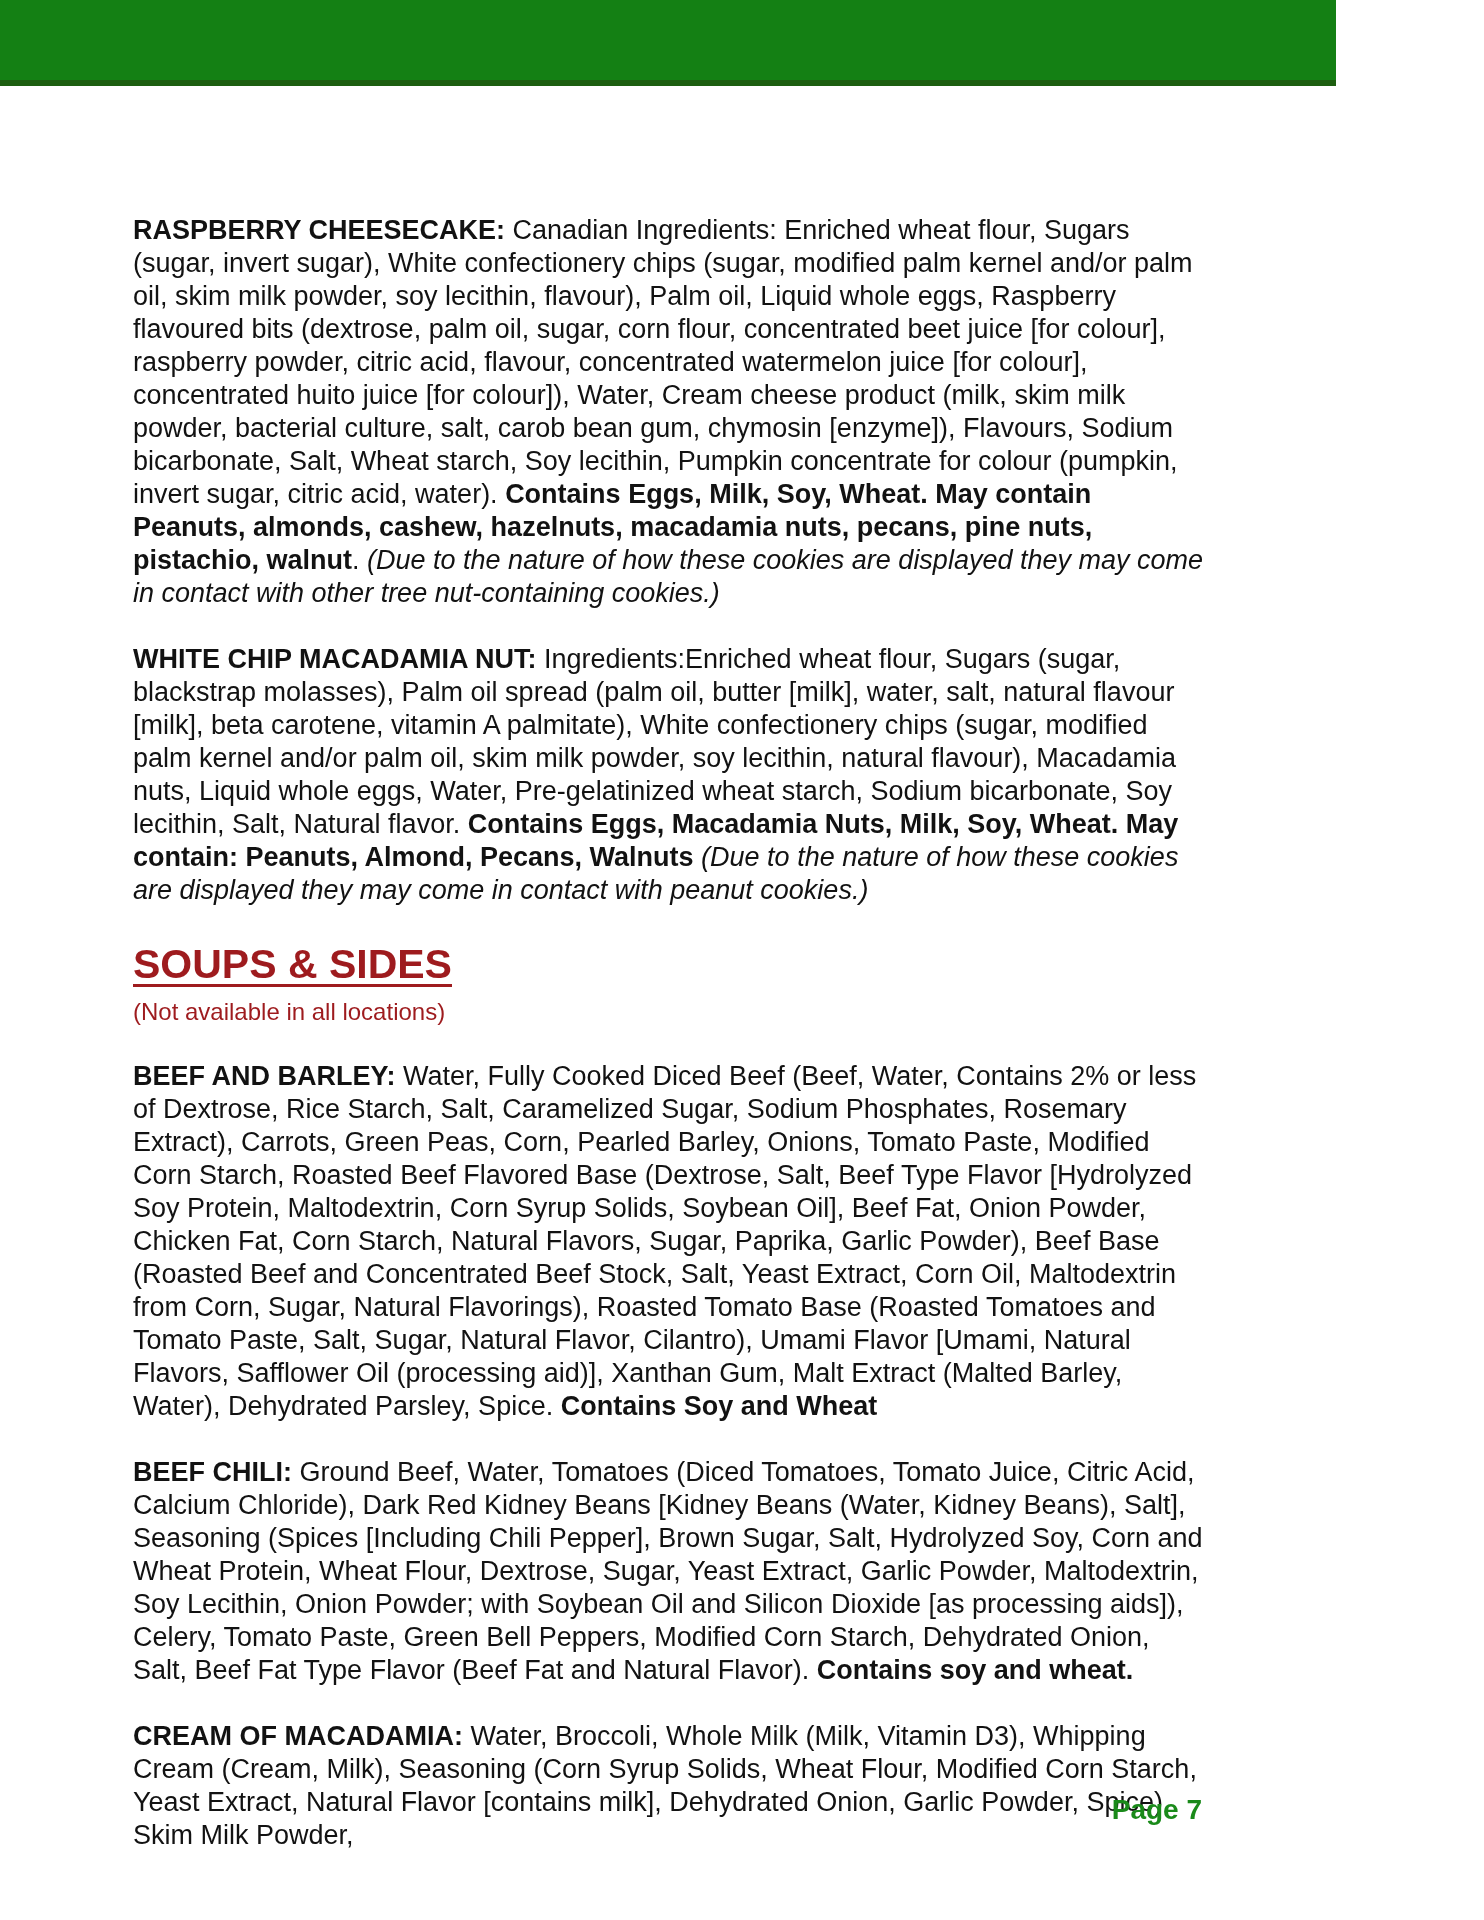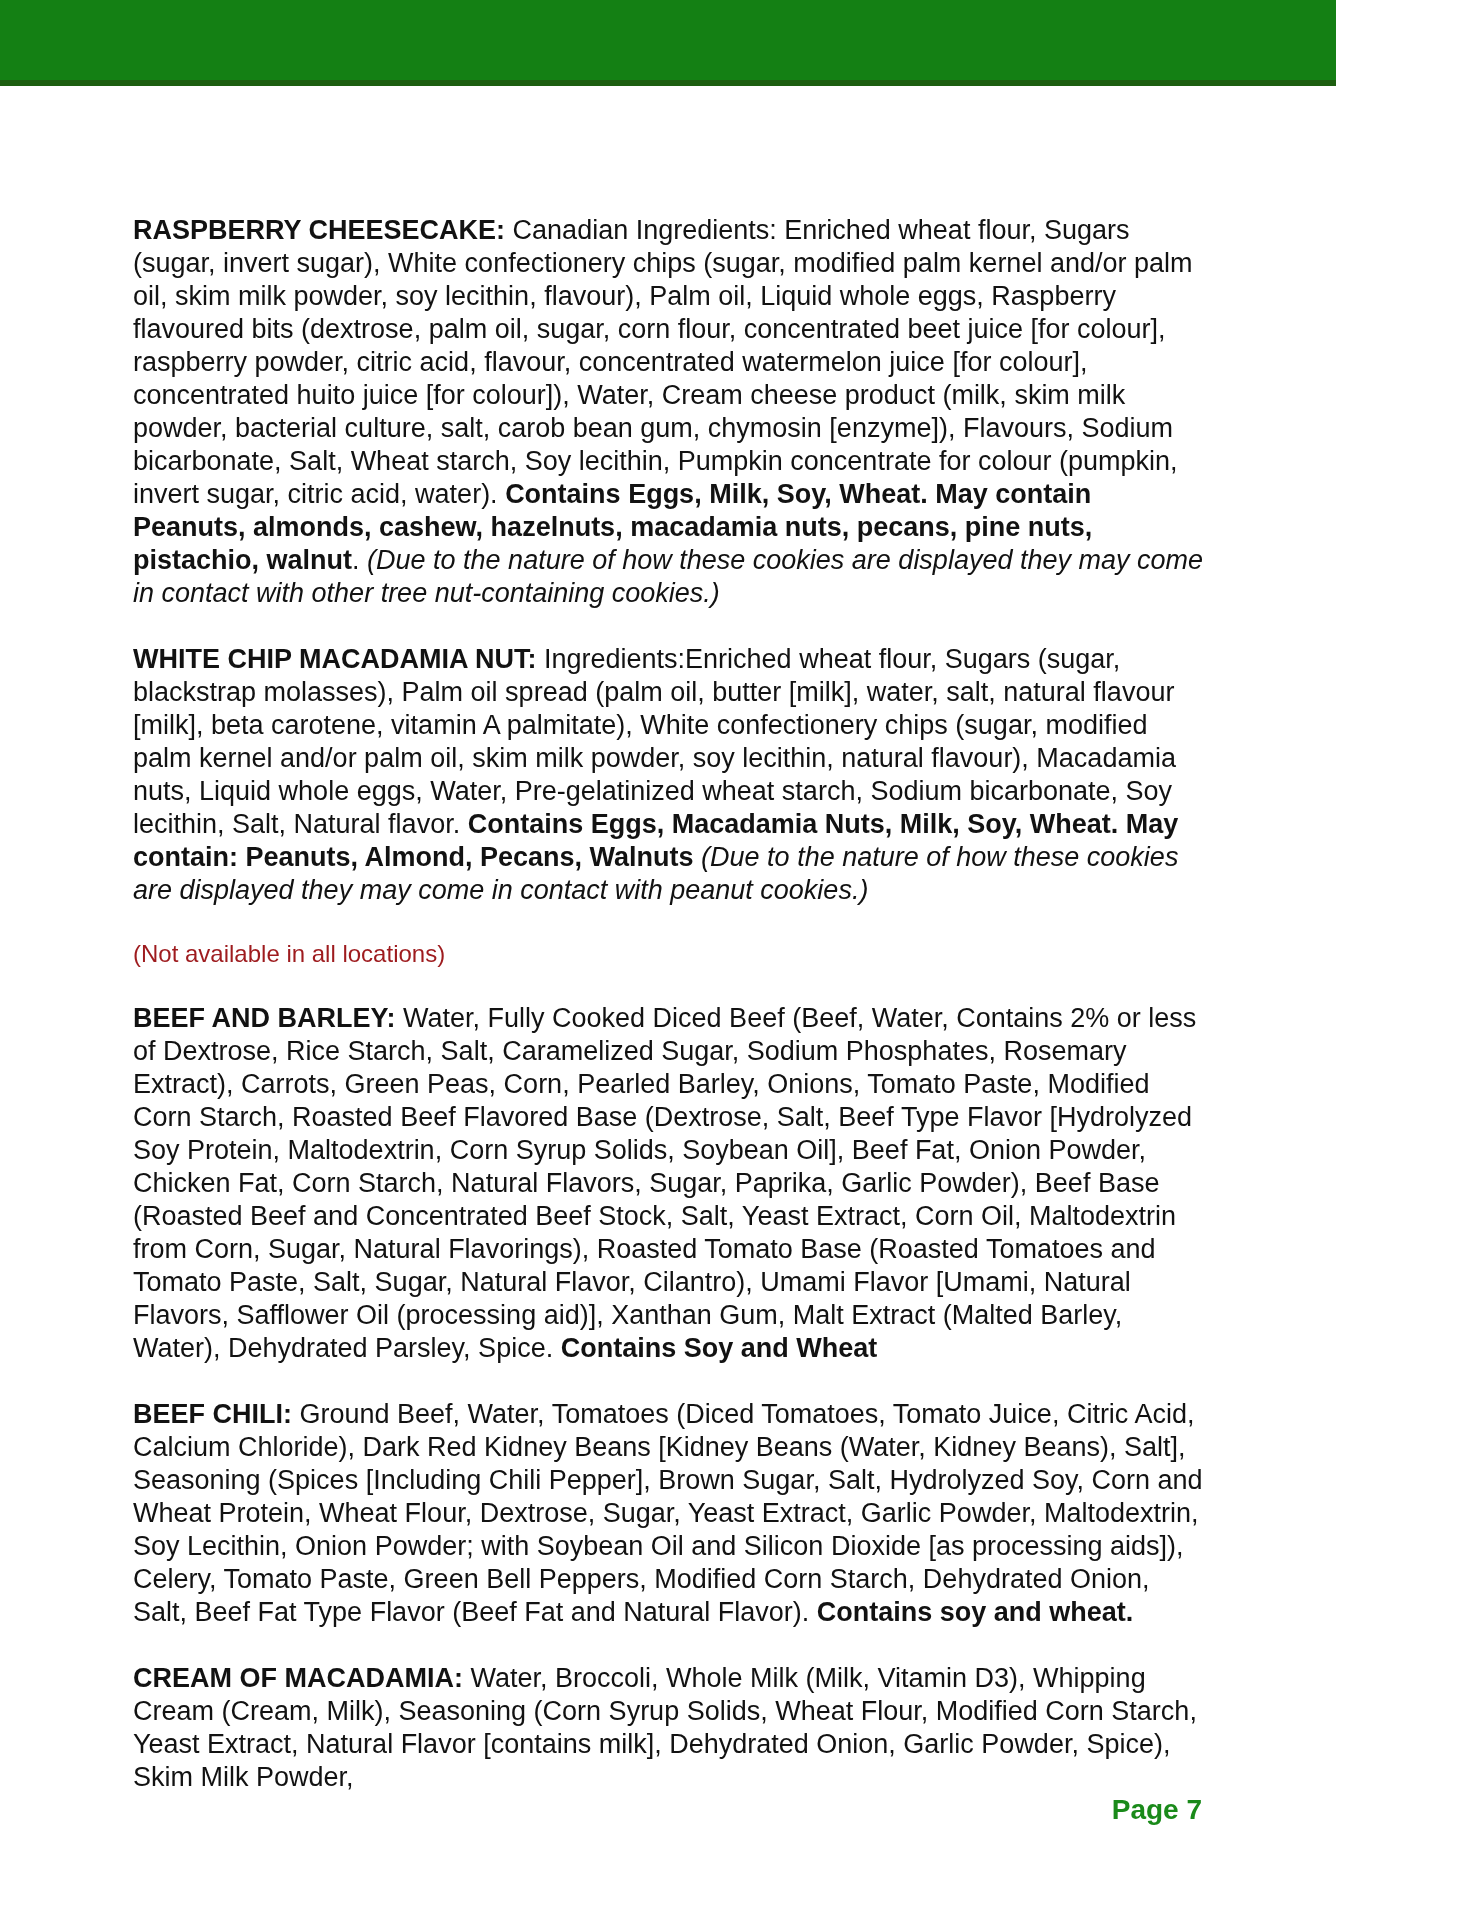--- a/index.html
+++ b/index.html
@@ -60,20 +60,21 @@
 <div class="page">
 
   <div class="top-bar"></div>
 
   <div class="content">
 
     <p class="para"><span class="run-bold">RASPBERRY CHEESECAKE:</span><span class="run-normal"> Canadian Ingredients: Enriched wheat flour, Sugars (sugar, invert sugar), White confectionery chips (sugar, modified palm kernel and/or palm oil, skim milk powder, soy lecithin, flavour), Palm oil, Liquid whole eggs, Raspberry flavoured bits (dextrose, palm oil, sugar, corn flour, concentrated beet juice [for colour], raspberry powder, citric acid, flavour, concentrated watermelon juice [for colour], concentrated huito juice [for colour]), Water, Cream cheese product (milk, skim milk powder, bacterial culture, salt, carob bean gum, chymosin [enzyme]), Flavours, Sodium bicarbonate, Salt, Wheat starch, Soy lecithin, Pumpkin concentrate for colour (pumpkin, invert sugar, citric acid, water). </span><span class="run-bold">Contains Eggs, Milk, Soy, Wheat. May contain Peanuts, almonds, cashew, hazelnuts, macadamia nuts, pecans, pine nuts, pistachio, walnut</span><span class="run-normal">. </span><span class="run-italic">(Due to the nature of how these cookies are displayed they may come in contact with other tree nut-containing cookies.)</span></p>
 
     <p class="para"><span class="run-bold">WHITE CHIP MACADAMIA NUT:</span><span class="run-normal"> Ingredients:Enriched wheat flour, Sugars (sugar, blackstrap molasses), Palm oil spread (palm oil, butter [milk], water, salt, natural flavour [milk], beta carotene, vitamin A palmitate), White confectionery chips (sugar, modified palm kernel and/or palm oil, skim milk powder, soy lecithin, natural flavour), Macadamia nuts, Liquid whole eggs, Water, Pre-gelatinized wheat starch, Sodium bicarbonate, Soy lecithin, Salt, Natural flavor. </span><span class="run-bold">Contains Eggs, Macadamia Nuts, Milk, Soy, Wheat.  May contain: Peanuts, Almond, Pecans, Walnuts </span><span class="run-italic">(Due to the nature of how these cookies are displayed they may come in contact with peanut cookies.)</span></p>
 
+    <h1 class="section-title">SOUPS &amp; SIDES</h1>
 
     <div class="section-subtitle">(Not available in all locations)</div>
 
     <p class="para"><span class="run-bold">BEEF AND BARLEY:</span><span class="run-normal"> Water, Fully Cooked Diced Beef (Beef, Water, Contains 2% or less of Dextrose, Rice Starch, Salt, Caramelized Sugar, Sodium Phosphates, Rosemary Extract), Carrots, Green Peas, Corn, Pearled Barley, Onions, Tomato Paste, Modified Corn Starch, Roasted Beef Flavored Base (Dextrose, Salt, Beef Type Flavor [Hydrolyzed Soy Protein, Maltodextrin, Corn Syrup Solids, Soybean Oil], Beef Fat, Onion Powder, Chicken Fat, Corn Starch, Natural Flavors, Sugar, Paprika, Garlic Powder), Beef Base (Roasted Beef and Concentrated Beef Stock, Salt, Yeast Extract, Corn Oil, Maltodextrin from Corn, Sugar, Natural Flavorings), Roasted Tomato Base (Roasted Tomatoes and Tomato Paste, Salt, Sugar, Natural Flavor, Cilantro), Umami Flavor [Umami, Natural Flavors, Safflower Oil (processing aid)], Xanthan Gum, Malt Extract (Malted Barley, Water), Dehydrated Parsley, Spice. </span><span class="run-bold">Contains Soy and Wheat</span></p>
 
     <p class="para"><span class="run-bold">BEEF CHILI:</span><span class="run-normal"> Ground Beef, Water, Tomatoes (Diced Tomatoes, Tomato Juice, Citric Acid, Calcium Chloride), Dark Red Kidney Beans [Kidney Beans (Water, Kidney Beans), Salt], Seasoning (Spices [Including Chili Pepper], Brown Sugar, Salt, Hydrolyzed Soy, Corn and Wheat Protein, Wheat Flour, Dextrose, Sugar, Yeast Extract, Garlic Powder, Maltodextrin, Soy Lecithin, Onion Powder; with Soybean Oil and Silicon Dioxide [as processing aids]), Celery, Tomato Paste, Green Bell Peppers, Modified Corn Starch, Dehydrated Onion, Salt, Beef Fat Type Flavor (Beef Fat and Natural Flavor). </span><span class="run-bold">Contains soy and wheat.</span></p>
 
     <p class="para"><span class="run-bold">CREAM OF MACADAMIA:</span><span class="run-normal"> Water, Broccoli, Whole Milk (Milk, Vitamin D3), Whipping Cream (Cream, Milk), Seasoning (Corn Syrup Solids, Wheat Flour, Modified Corn Starch, Yeast Extract, Natural Flavor [contains milk], Dehydrated Onion, Garlic Powder, Spice), Skim Milk Powder,</span></p>
 
   </div>

